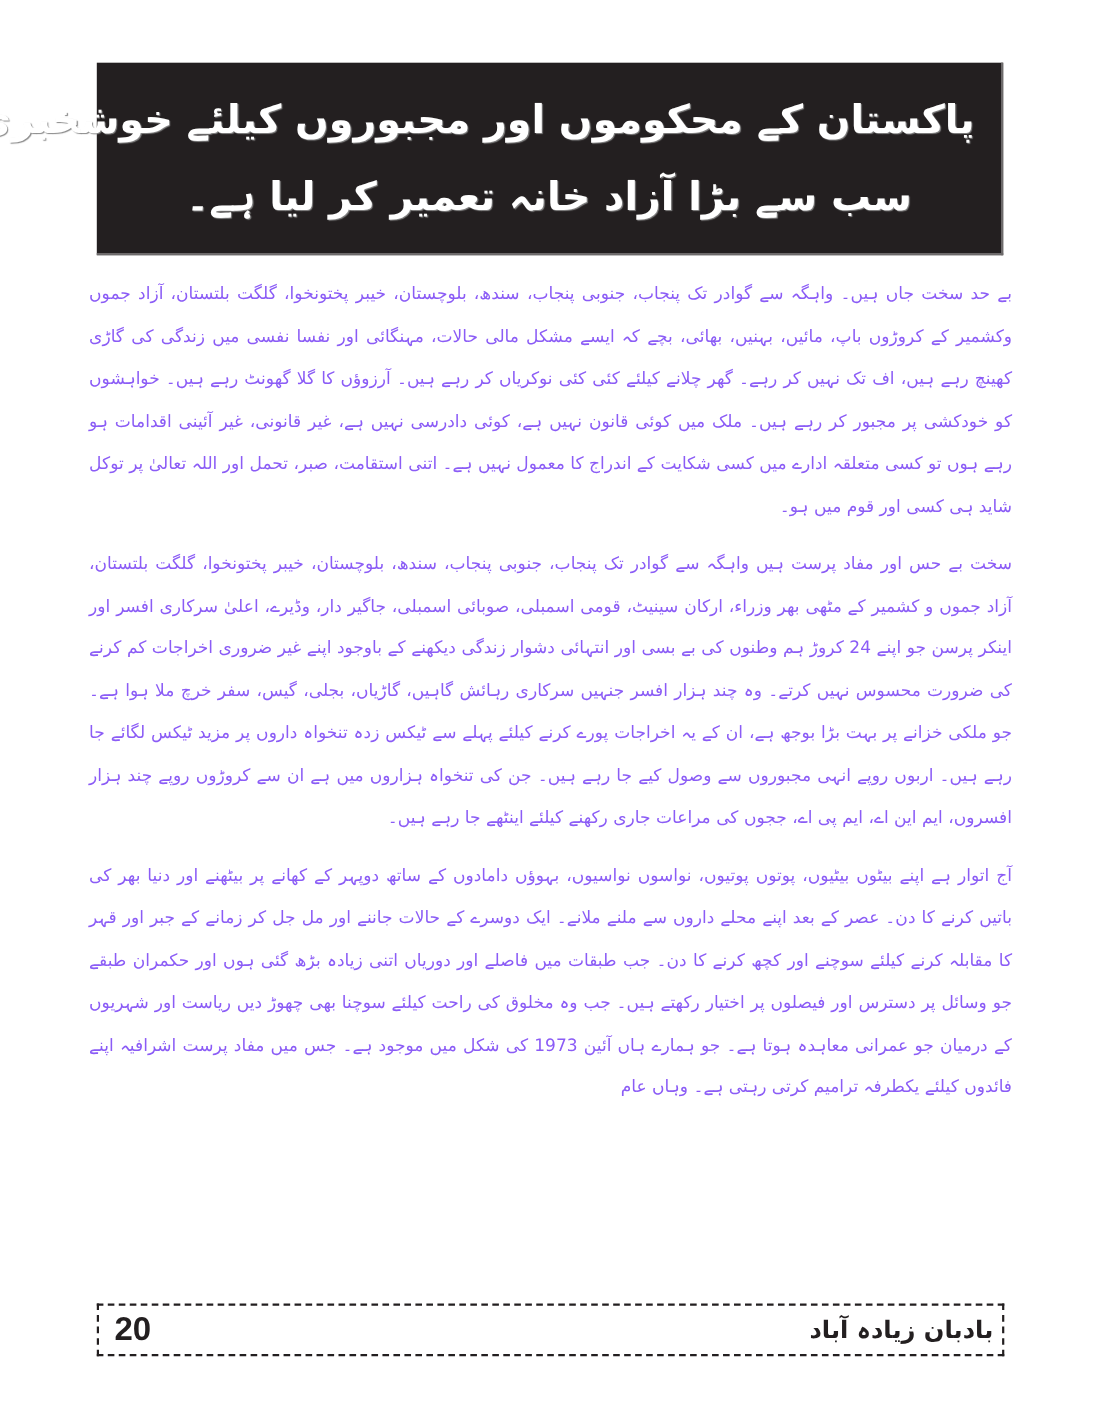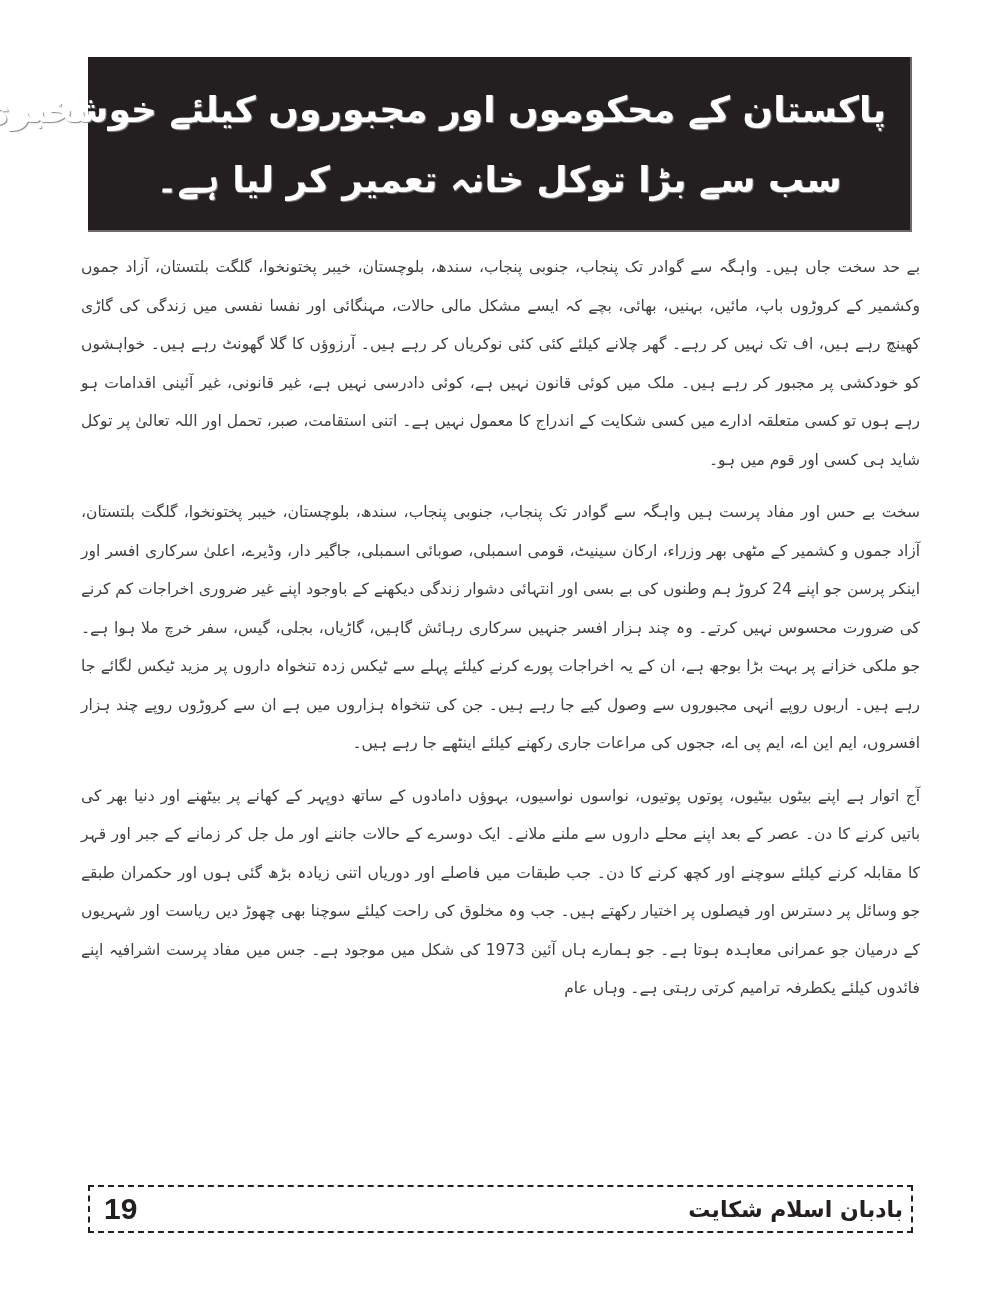--- a/index.html
+++ b/index.html
@@ -44,21 +44,21 @@
       top: 248px;
       width: 840px;
       direction: rtl;
       text-align: justify;
     }
     .paragraph {
       margin: 0 0 14px 1px;
       font-family: "DejaVu Sans", sans-serif;
       font-size: 15.5px;
       line-height: 38.5px;
-      color: #404040;
+      color: #8b5cf6;
       text-align-last: right;
     }
     .footer-box {
       position: absolute;
       left: 88px;
       top: 1185px;
       width: 825px;
       height: 48px;
       border: 2px dashed #231f20;
       box-sizing: border-box;
@@ -81,25 +81,25 @@
       font-size: 22px;
       color: #231f20;
       direction: rtl;
     }
   </style>
 </head>
 <body>
 
 <div class="headline-box">
   <div class="headline-line">پاکستان کے محکوموں اور مجبوروں کیلئے خوشخبری کہ ایک تنظیم نے دنیا کا</div>
-  <div class="headline-line">سب سے بڑا توکل خانہ تعمیر کر لیا ہے۔</div>
+  <div class="headline-line">سب سے بڑا آزاد خانہ تعمیر کر لیا ہے۔</div>
 </div>
 
 <div class="article-body">
   <p class="paragraph">بے حد سخت جاں ہیں۔ واہگہ سے گوادر تک پنجاب، جنوبی پنجاب، سندھ، بلوچستان، خیبر پختونخوا، گلگت بلتستان، آزاد جموں وکشمیر کے کروڑوں باپ، مائیں، بہنیں، بھائی، بچے کہ ایسے مشکل مالی حالات، مہنگائی اور نفسا نفسی میں زندگی کی گاڑی کھینچ رہے ہیں، اف تک نہیں کر رہے۔ گھر چلانے کیلئے کئی کئی نوکریاں کر رہے ہیں۔ آرزوؤں کا گلا گھونٹ رہے ہیں۔ خواہشوں کو خودکشی پر مجبور کر رہے ہیں۔ ملک میں کوئی قانون نہیں ہے، کوئی دادرسی نہیں ہے، غیر قانونی، غیر آئینی اقدامات ہو رہے ہوں تو کسی متعلقہ ادارے میں کسی شکایت کے اندراج کا معمول نہیں ہے۔ اتنی استقامت، صبر، تحمل اور اللہ تعالیٰ پر توکل شاید ہی کسی اور قوم میں ہو۔</p>
   <p class="paragraph">سخت بے حس اور مفاد پرست ہیں واہگہ سے گوادر تک پنجاب، جنوبی پنجاب، سندھ، بلوچستان، خیبر پختونخوا، گلگت بلتستان، آزاد جموں و کشمیر کے مٹھی بھر وزراء، ارکان سینیٹ، قومی اسمبلی، صوبائی اسمبلی، جاگیر دار، وڈیرے، اعلیٰ سرکاری افسر اور اینکر پرسن جو اپنے 24 کروڑ ہم وطنوں کی بے بسی اور انتہائی دشوار زندگی دیکھنے کے باوجود اپنے غیر ضروری اخراجات کم کرنے کی ضرورت محسوس نہیں کرتے۔ وہ چند ہزار افسر جنہیں سرکاری رہائش گاہیں، گاڑیاں، بجلی، گیس، سفر خرچ ملا ہوا ہے۔ جو ملکی خزانے پر بہت بڑا بوجھ ہے، ان کے یہ اخراجات پورے کرنے کیلئے پہلے سے ٹیکس زدہ تنخواہ داروں پر مزید ٹیکس لگائے جا رہے ہیں۔ اربوں روپے انہی مجبوروں سے وصول کیے جا رہے ہیں۔ جن کی تنخواہ ہزاروں میں ہے ان سے کروڑوں روپے چند ہزار افسروں، ایم این اے، ایم پی اے، ججوں کی مراعات جاری رکھنے کیلئے اینٹھے جا رہے ہیں۔</p>
   <p class="paragraph">آج اتوار ہے اپنے بیٹوں بیٹیوں، پوتوں پوتیوں، نواسوں نواسیوں، بہوؤں دامادوں کے ساتھ دوپہر کے کھانے پر بیٹھنے اور دنیا بھر کی باتیں کرنے کا دن۔ عصر کے بعد اپنے محلے داروں سے ملنے ملانے۔ ایک دوسرے کے حالات جاننے اور مل جل کر زمانے کے جبر اور قہر کا مقابلہ کرنے کیلئے سوچنے اور کچھ کرنے کا دن۔ جب طبقات میں فاصلے اور دوریاں اتنی زیادہ بڑھ گئی ہوں اور حکمران طبقے جو وسائل پر دسترس اور فیصلوں پر اختیار رکھتے ہیں۔ جب وہ مخلوق کی راحت کیلئے سوچنا بھی چھوڑ دیں ریاست اور شہریوں کے درمیان جو عمرانی معاہدہ ہوتا ہے۔ جو ہمارے ہاں آئین 1973 کی شکل میں موجود ہے۔ جس میں مفاد پرست اشرافیہ اپنے فائدوں کیلئے یکطرفہ ترامیم کرتی رہتی ہے۔ وہاں عام</p>
 </div>
 
 <div class="footer-box">
-  <span class="page-number">19</span>
-  <span class="publication-name">بادبان اسلام شکایت</span>
+  <span class="page-number">20</span>
+  <span class="publication-name">بادبان زیادہ آباد</span>
 </div>
 
 </body></html>

